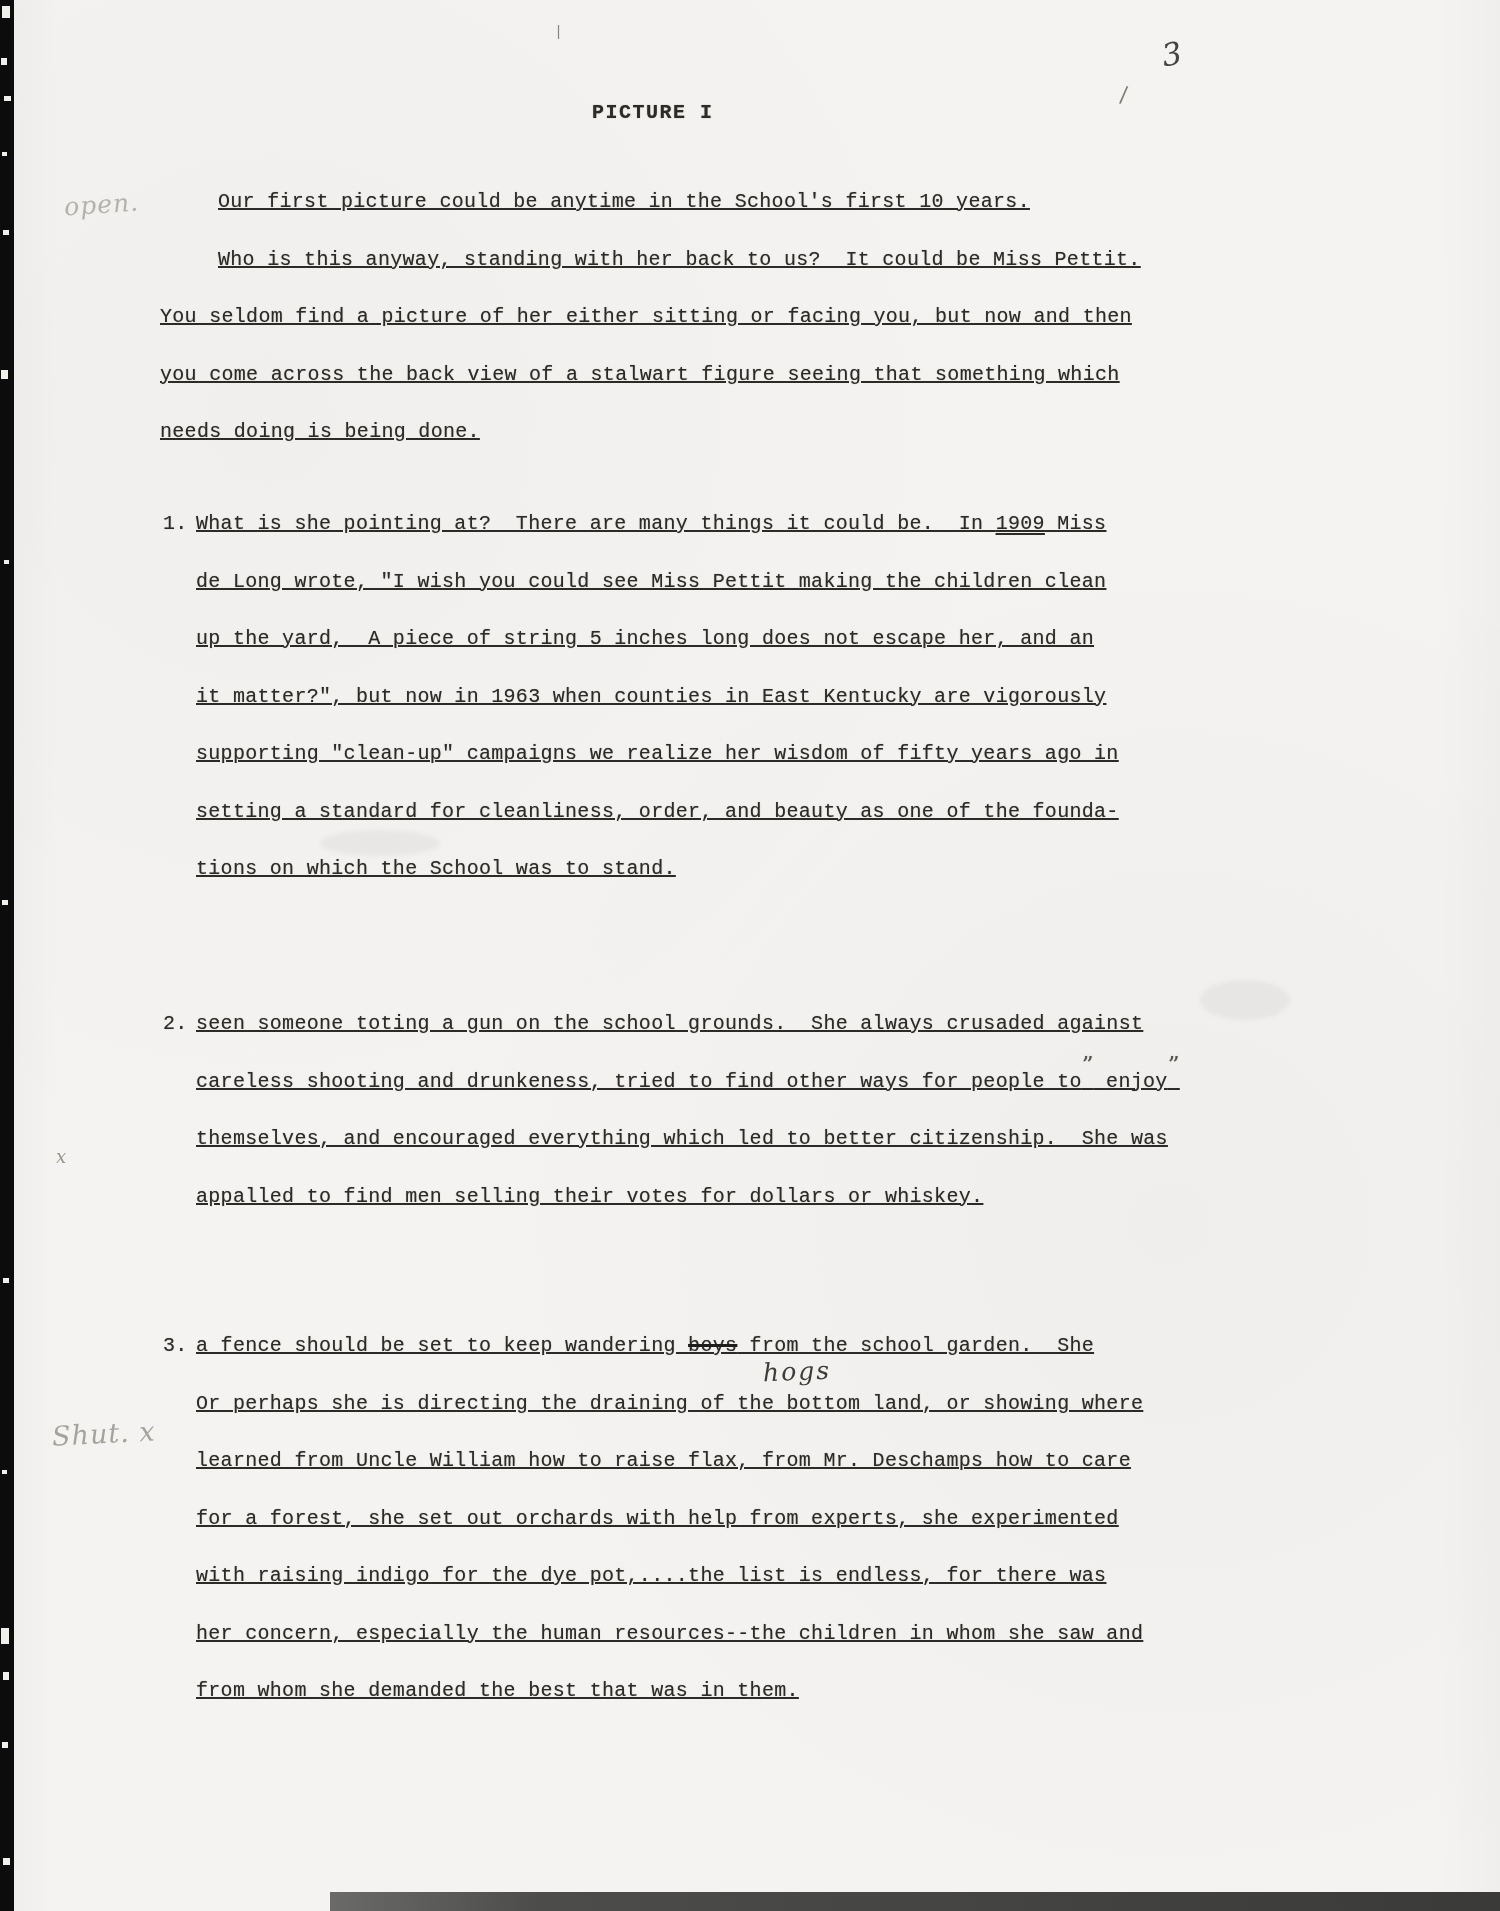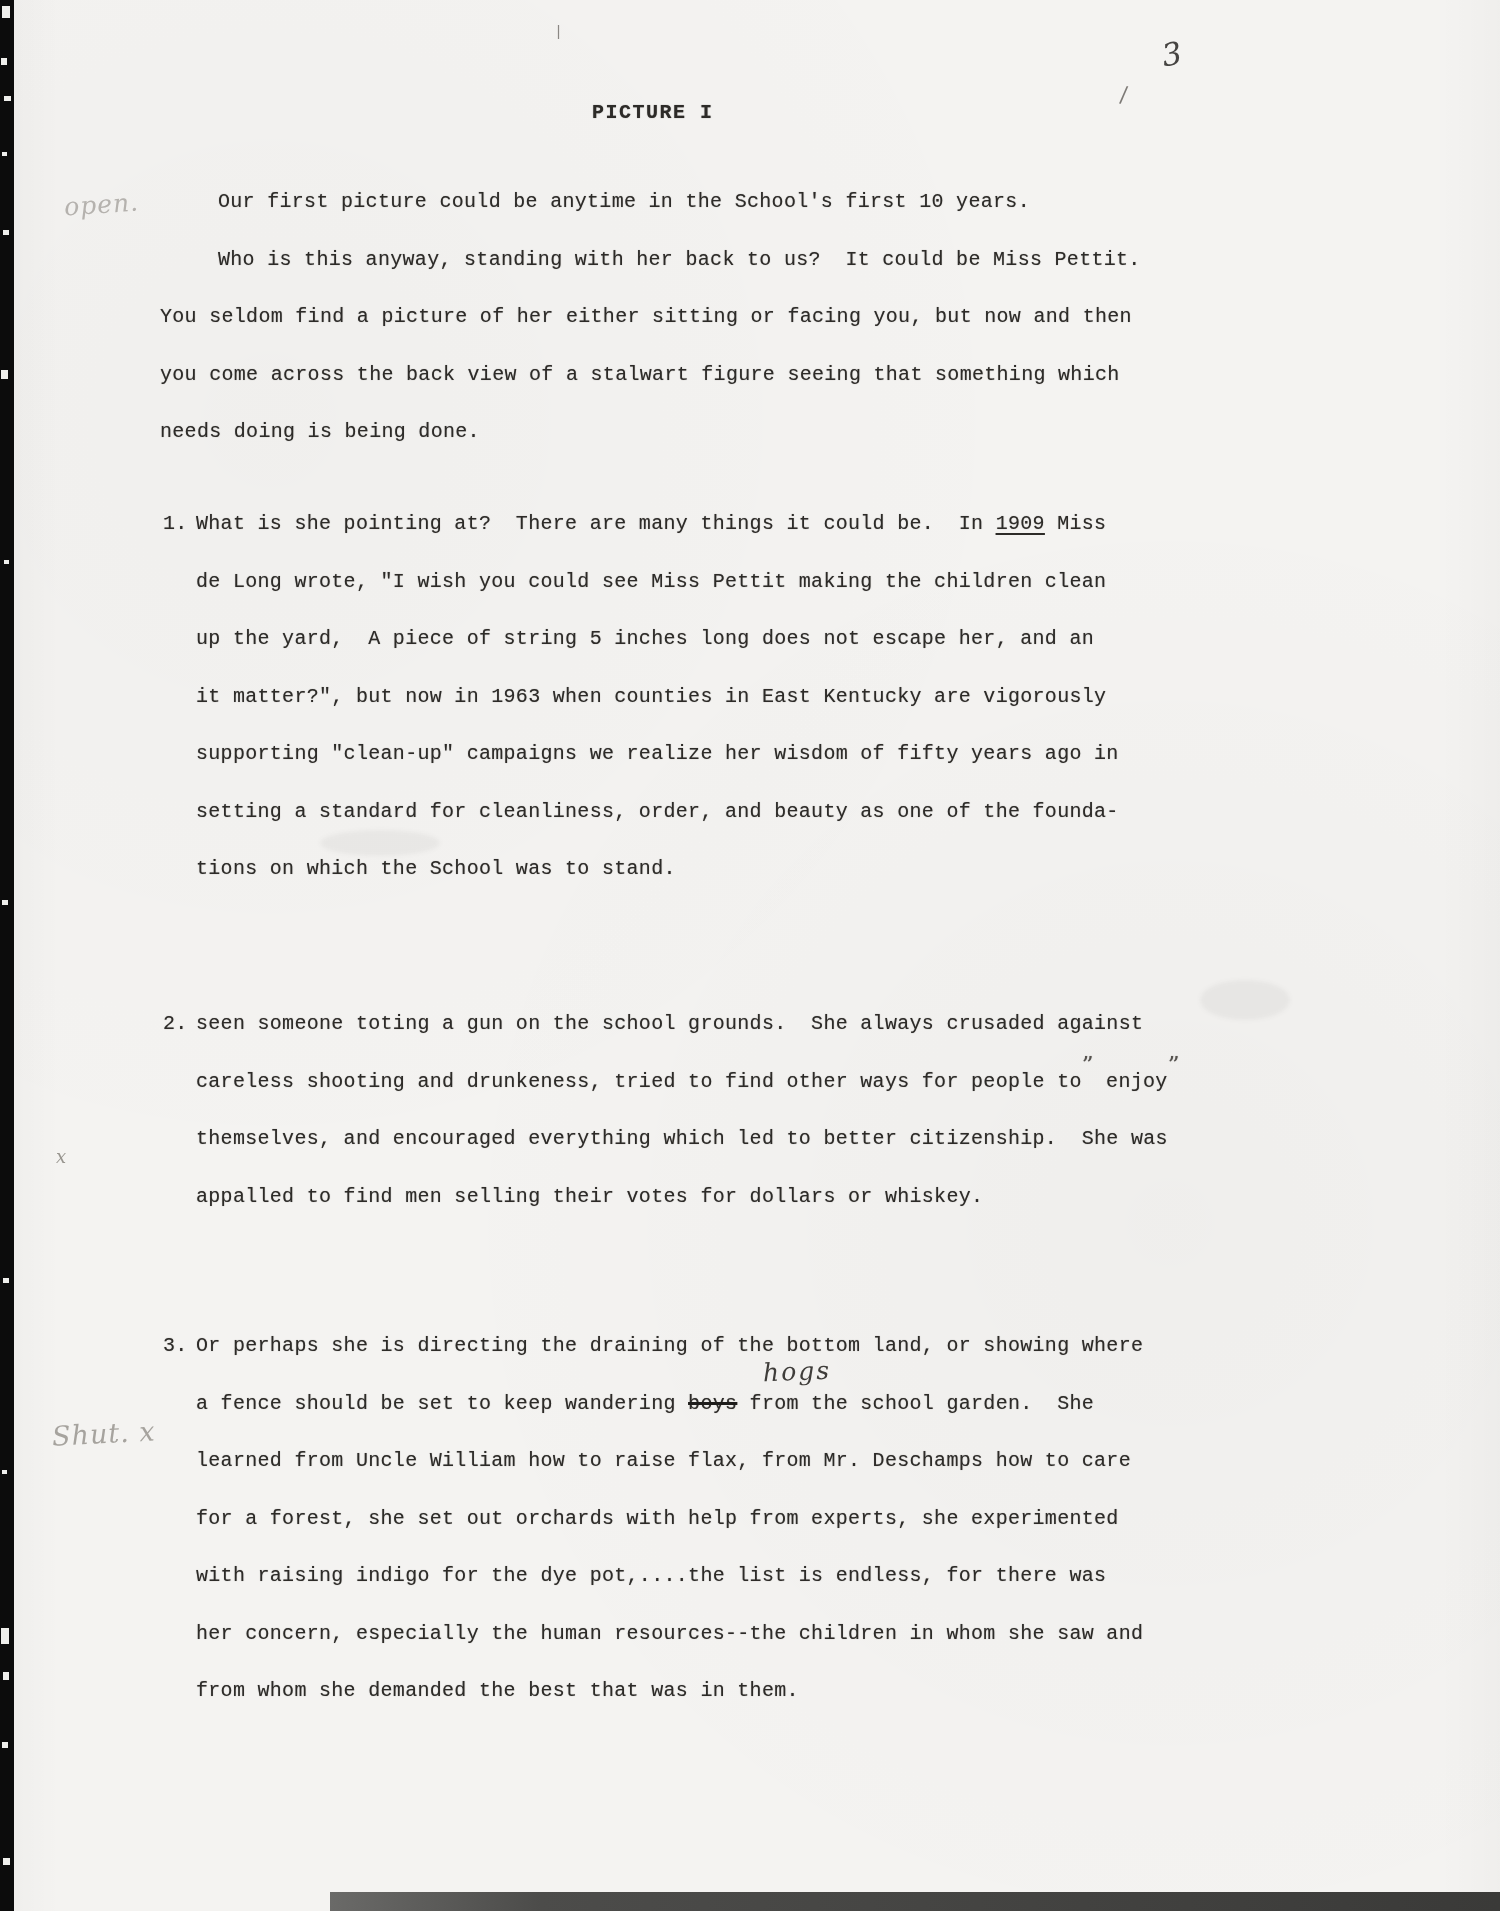--- a/index.html
+++ b/index.html
@@ -13,21 +13,21 @@
     font-family:"Liberation Mono","DejaVu Sans Mono",monospace;
     color:#2d2b28;
   }
   
   .film-strip{position:absolute;left:0;top:0;width:14px;height:1911px;background:#0c0c0c;}
   .film-strip .speck{position:absolute;background:#efefec;}
   .bottom-band{position:absolute;left:330px;top:1892px;width:1170px;height:19px;
     background:linear-gradient(90deg,#6a6a68 0%,#4c4c4a 18%,#434341 60%,#3a3a38 100%);}
   
   .typed{font-size:20px;letter-spacing:0.3px;text-shadow:0 0 1px rgba(45,43,40,0.45);}
-  .line{white-space:pre;line-height:57.5px;height:57.5px;}
+  .line{white-space:pre;line-height:57.5px;height:57.5px;text-decoration:underline;}
   .block{position:absolute;}
   .indent{padding-left:58px;}
   .title{
     position:absolute;left:575px;top:84px;margin:17px;
     font-size:20px;font-weight:bold;letter-spacing:1.5px;
     text-shadow:0 0 1px rgba(45,43,40,0.6);
   }
   .item .num{position:absolute;left:-33px;top:0;line-height:57.5px;}
   .u{text-decoration:underline;text-decoration-thickness:2px;text-underline-offset:4px;}
   .struck{text-decoration:line-through;text-decoration-thickness:3px;text-decoration-color:#1e1d1b;}
@@ -104,22 +104,22 @@
   <div class="block typed item" style="top:995px;left:196px;width:1000px">
     <span class="num">2.</span>
     <div class="line">seen someone toting a gun on the school grounds.  She always crusaded against</div>
     <div class="line"><span>careless shooting and drunkeness, tried to find other ways for people to</span><span class="hw-quote">”</span><span> enjoy</span><span class="hw-quote">”</span></div>
     <div class="line">themselves, and encouraged everything which led to better citizenship.  She was</div>
     <div class="line">appalled to find men selling their votes for dollars or whiskey.</div>
   </div>
 
   <div class="block typed item" style="top:1317px;left:196px;width:1000px">
     <span class="num">3.</span>
+    <div class="line"><span>a fence should be set to keep wandering </span><span class="struck">boys</span><span> from the school garden.  She</span></div>
     <div class="line">Or perhaps she is directing the draining of the bottom land, or showing where</div>
-    <div class="line"><span>a fence should be set to keep wandering </span><span class="struck">boys</span><span> from the school garden.  She</span></div>
     <div class="line">learned from Uncle William how to raise flax, from Mr. Deschamps how to care</div>
     <div class="line">for a forest, she set out orchards with help from experts, she experimented</div>
     <div class="line">with raising indigo for the dye pot,....the list is endless, for there was</div>
     <div class="line">her concern, especially the human resources--the children in whom she saw and</div>
     <div class="line">from whom she demanded the best that was in them.</div>
   </div>
 
 </div>
 
 </body></html>

